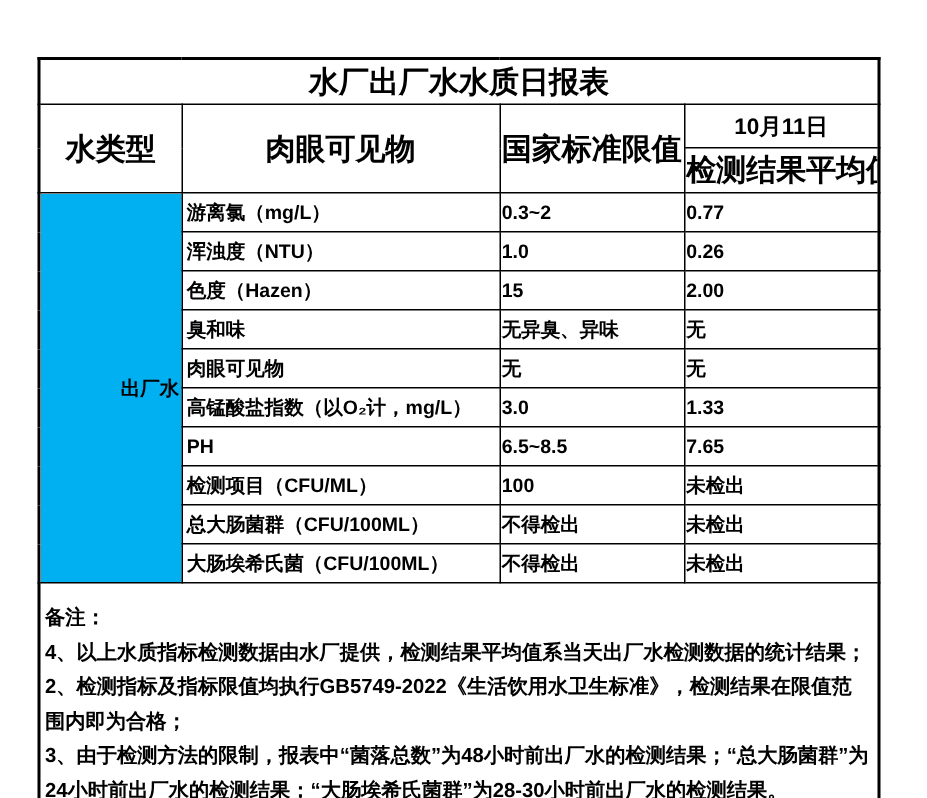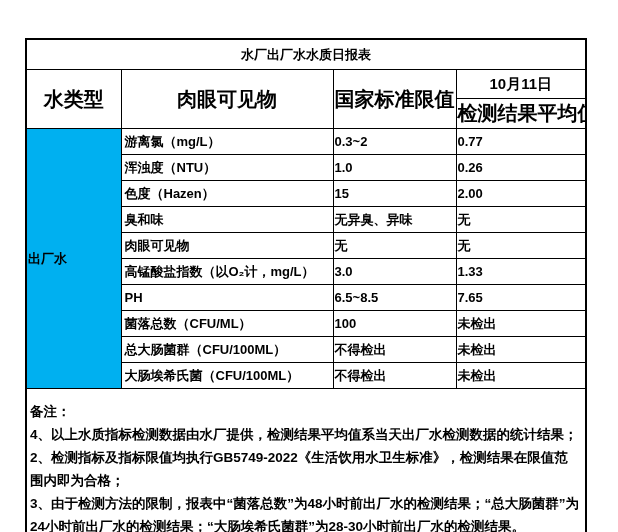--- a/index.html
+++ b/index.html
@@ -2,29 +2,29 @@
 <html><head>
 <meta charset="utf-8">
 <style>
   html,body{margin:0;padding:0;background:#ffffff;}
   body{width:618px;height:532px;overflow:hidden;position:relative;
        font-family:"Liberation Sans",sans-serif;color:#000;}
   .page{position:absolute;left:25px;top:38px;}
   table.report{border-collapse:collapse;table-layout:fixed;width:560px;
        border:2px solid #000;}
   table.report td{border:1px solid #000;overflow:hidden;white-space:nowrap;}
-  td.title-cell{height:27px;text-align:center;font-size:13px;font-weight:700;}
+  td.title-cell{height:27px;text-align:center;font-size:20px;font-weight:700;}
   td.hdr{text-align:center;font-size:20px;font-weight:700;}
   tr.hdr-row1 td{height:26px;}
   tr.hdr-row2 td{height:25px;}
   td.date-cell{font-size:15px;}
   tr.data-row td{height:23px;font-size:13px;font-weight:700;}
   td.item-cell{text-align:left;padding-left:3px;}
   td.center{text-align:left;}
-  td.water-type-cell{background:#00B0F0;text-align:left;
+  td.water-type-cell{background:#00B0F0;text-align:right;
        font-size:14px;font-weight:700;}
   td.notes-cell{height:132px;vertical-align:top;text-align:left;
        padding:11px 4px 0 3px;font-size:13.5px;font-weight:700;
        line-height:23px;white-space:normal !important;}
   .note-line{margin:0;}
 </style>
 </head>
 <body>
 
 <div class="page">
@@ -81,21 +81,21 @@
       <td class="item-cell">高锰酸盐指数（以O₂计，mg/L）</td>
       <td class="center">3.0</td>
       <td class="center">1.33</td>
     </tr>
     <tr class="data-row">
       <td class="item-cell">PH</td>
       <td class="center">6.5~8.5</td>
       <td class="center">7.65</td>
     </tr>
     <tr class="data-row">
-      <td class="item-cell">菌落总数（CFU/ML）</td>
+      <td class="item-cell">检测项目（CFU/ML）</td>
       <td class="center">100</td>
       <td class="center">未检出</td>
     </tr>
     <tr class="data-row">
       <td class="item-cell">总大肠菌群（CFU/100ML）</td>
       <td class="center">不得检出</td>
       <td class="center">未检出</td>
     </tr>
     <tr class="data-row">
       <td class="item-cell">大肠埃希氏菌（CFU/100ML）</td>

